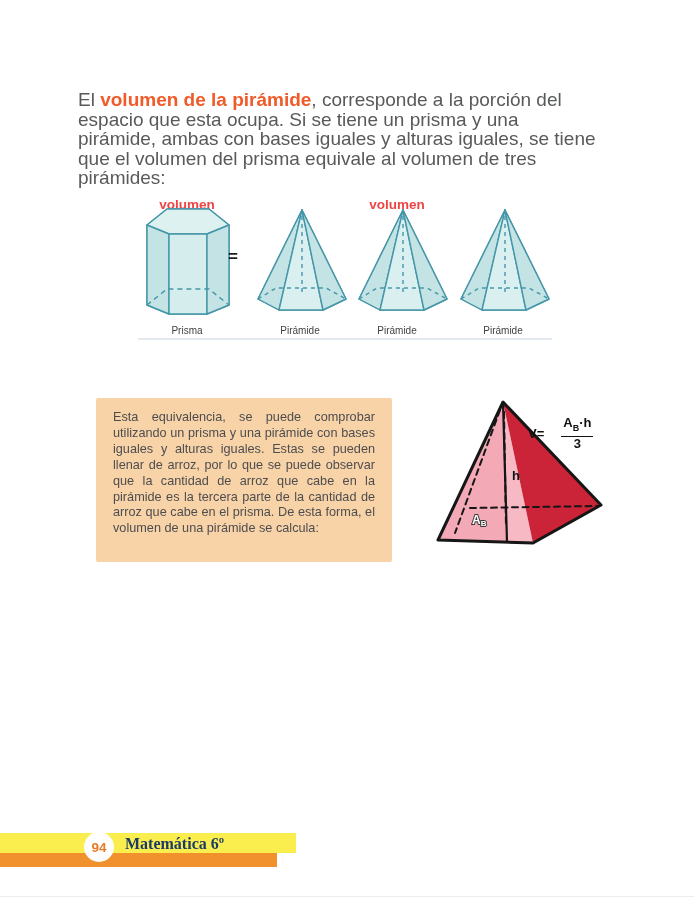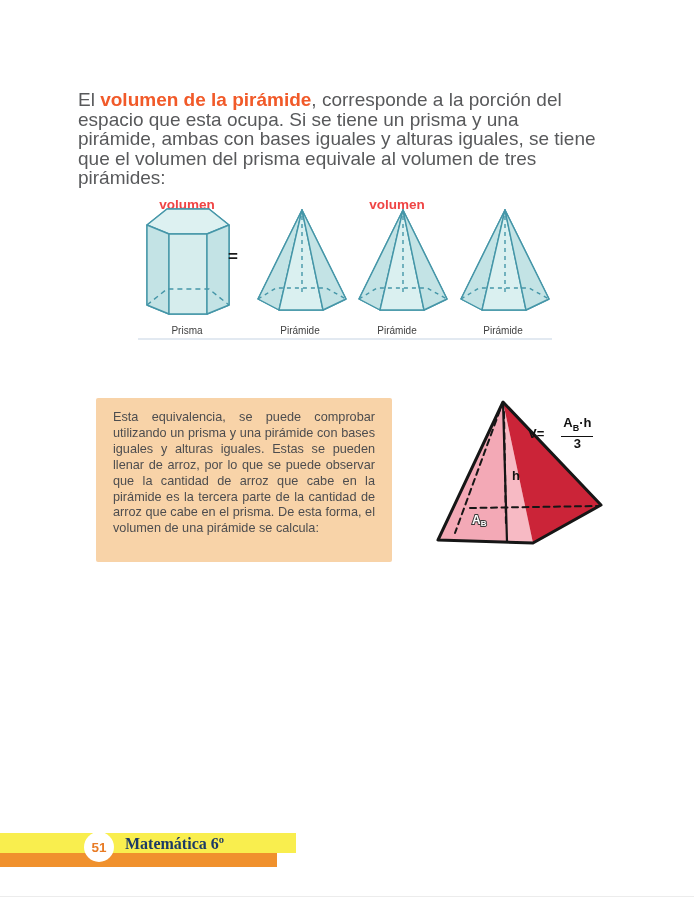--- a/index.html
+++ b/index.html
@@ -171,18 +171,18 @@
         <span class="frac">
           <span class="num"><span>A</span><sub>B</sub><span>·h</span></span>
           <span class="den">3</span>
         </span>
     </div>
   </div>
 
   <div class="footer-yellow"></div>
   <div class="footer-orange"></div>
   <div class="page-badge">
-    <span>51</span>
+    <span>94</span>
   </div>
   <div class="footer-subject">Matemática 6º</div>
 
   <div class="page-bottom-edge"></div>
 </div>
 
 </body></html>

